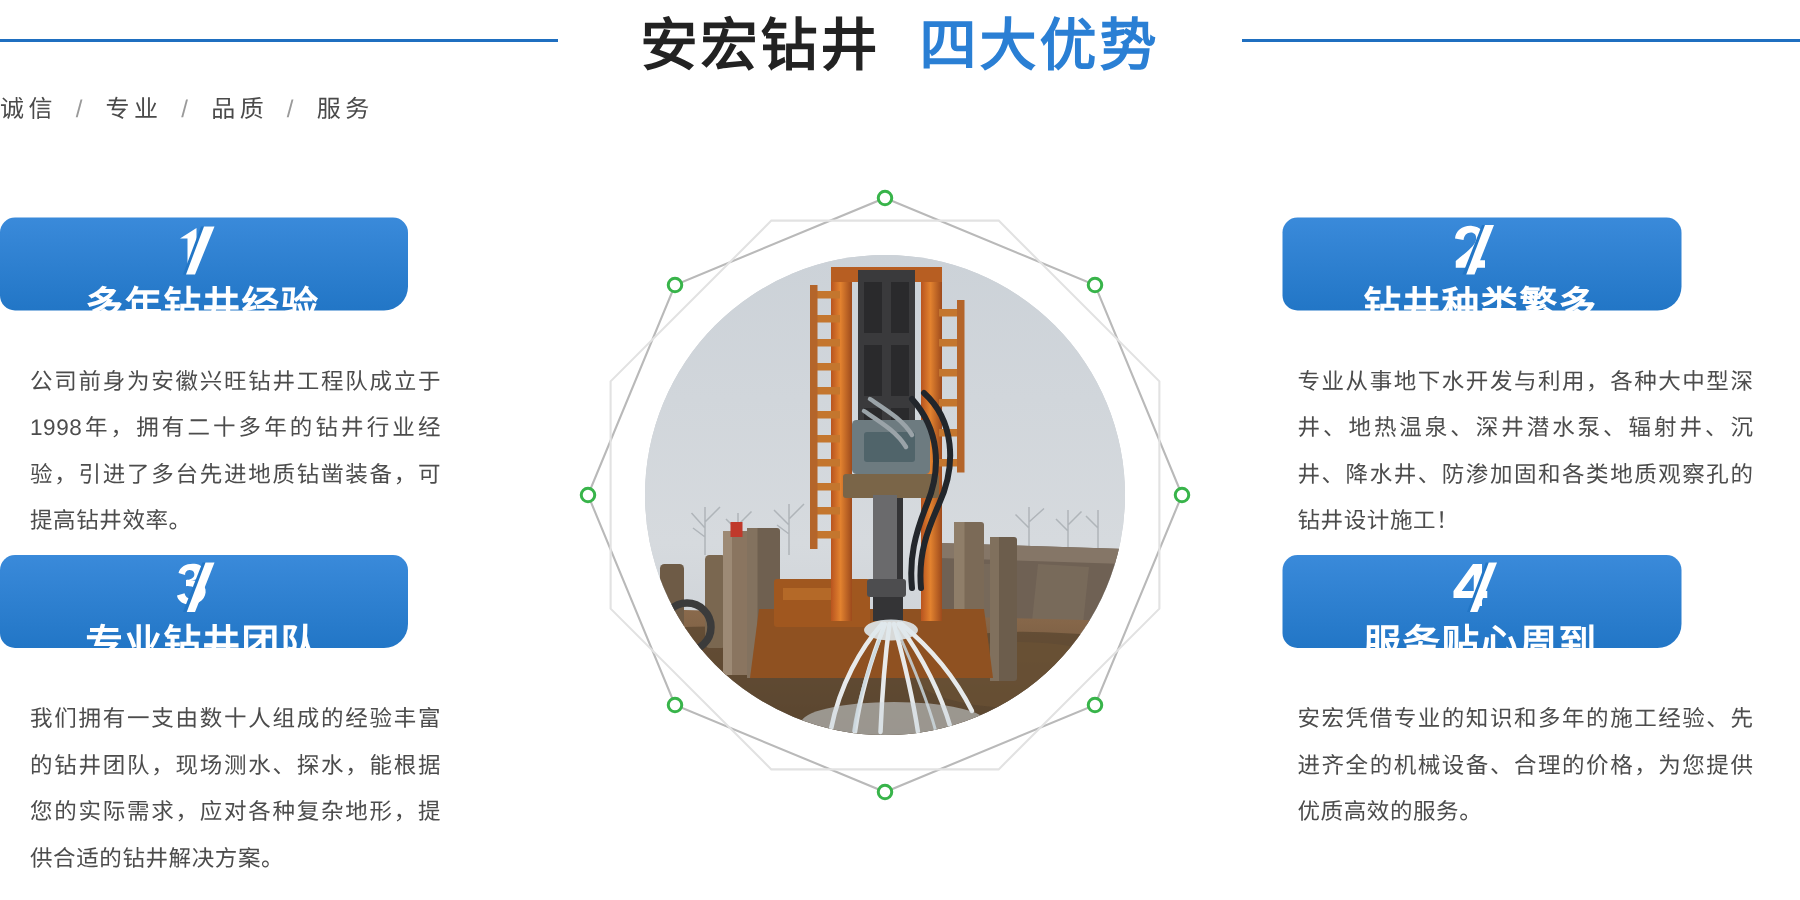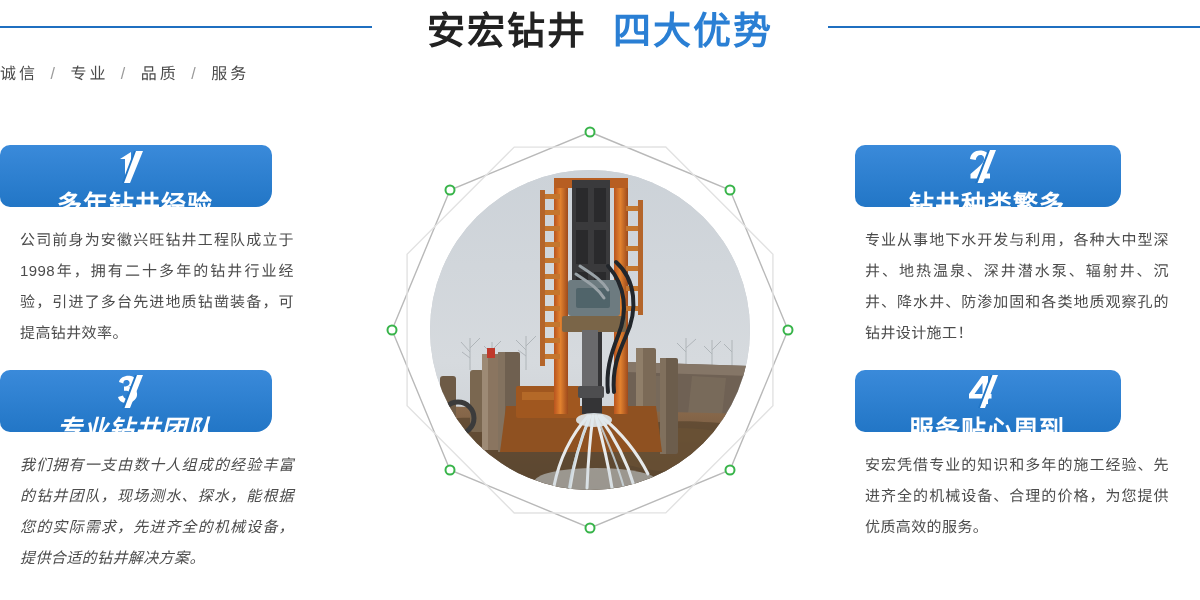--- a/index.html
+++ b/index.html
@@ -32,21 +32,21 @@
     position:absolute;left:0;top:62px;width:1200px;
     text-align:left;
     font-size:16px;line-height:24px;color:#4a4a4a;
     letter-spacing:3px;
   }
   .subtitle .sep{color:#9a9a9a;padding:0 5px;}
 
   
   .card{position:absolute;width:345px;}
   .card.c1{left:0px;  top:145px;}
-  .card.c3{left:0px;  top:370px;font-style:italic;}
+  .card.c3{left:0px;  top:370px;}
   .card.c2{left:855px;top:145px;}
   .card.c4{left:855px;top:370px;}
 
   .badge{
     position:relative;
     height:62px;
     background:linear-gradient(180deg,#3a8ada 0%,#2276c6 100%);
     border-radius:10px 10px 16px 10px;
     display:flex;align-items:center;
     box-sizing:border-box;
@@ -62,21 +62,21 @@
     margin-right:6px;
   }
   .badge-num svg{display:block;}
 
   .badge-title{
     color:#ffffff;font-size:25px;font-weight:bold;
     letter-spacing:1px;line-height:30px;white-space:nowrap;
   }
 
   .card-body{
-    margin-top:17px;
+    margin-top:32px;
     font-size:15px;
     line-height:31px;
     color:#4c4c4c;
     letter-spacing:0.4px;
     padding:0 16px 0 20px;
     width:310px;
     box-sizing:border-box;
     text-align:justify;
   }
   .card.c2 .card-body,.card.c4 .card-body{padding-left:10px;width:330px;}
@@ -140,21 +140,21 @@
                    C19 17, 24 18, 25 23 C26 29, 20 34, 13 33 C9 32.4, 6.5 30, 6 27
                    L11 25.5 C11.6 28, 13.5 29.5, 16 29 C19 28.4, 20 25, 18 22.5
                    C16.5 20.8, 14 20.6, 12 20.8 L12 16.6 C14 16.6, 16.6 16, 17.4 14
                    C18.2 11.8, 16.6 9.8, 14.2 10 C12.2 10.2, 11.2 11.6, 11.4 13.4 Z" fill="#ffffff"></path>
           <path d="M23 5 L30 5 L17 38 L10 38 Z" fill="#2276c6"></path>
           <path d="M25 5 L31 5 L18 38 L12.5 38 Z" fill="#ffffff"></path>
         </svg>
       </span>
       <span class="badge-title">专业钻井团队</span>
     </div>
-    <div class="card-body">我们拥有一支由数十人组成的经验丰富的钻井团队，现场测水、探水，能根据您的实际需求，先进齐全的机械设备，提供合适的钻井解决方案。</div>
+    <div class="card-body">我们拥有一支由数十人组成的经验丰富的钻井团队，现场测水、探水，能根据您的实际需求，应对各种复杂地形，提供合适的钻井解决方案。</div>
   </div>
 
   <div class="card c4">
     <div class="badge">
       <span class="badge-num">
         <svg width="40" height="44" viewBox="0 0 40 44">
           <path d="M18 6 L24 6 L24 24 L27.5 24 L27.5 28.6 L24 28.6 L24 34 L18.5 34
                    L18.5 28.6 L5 28.6 L5 24 Z M18.5 24 L18.5 13 L10.5 24 Z" fill="#ffffff"></path>
           <path d="M26.5 5 L32.5 5 L20 38 L14 38 Z" fill="#2276c6"></path>
           <path d="M28.5 5 L34 5 L21 38 L16 38 Z" fill="#ffffff"></path>

